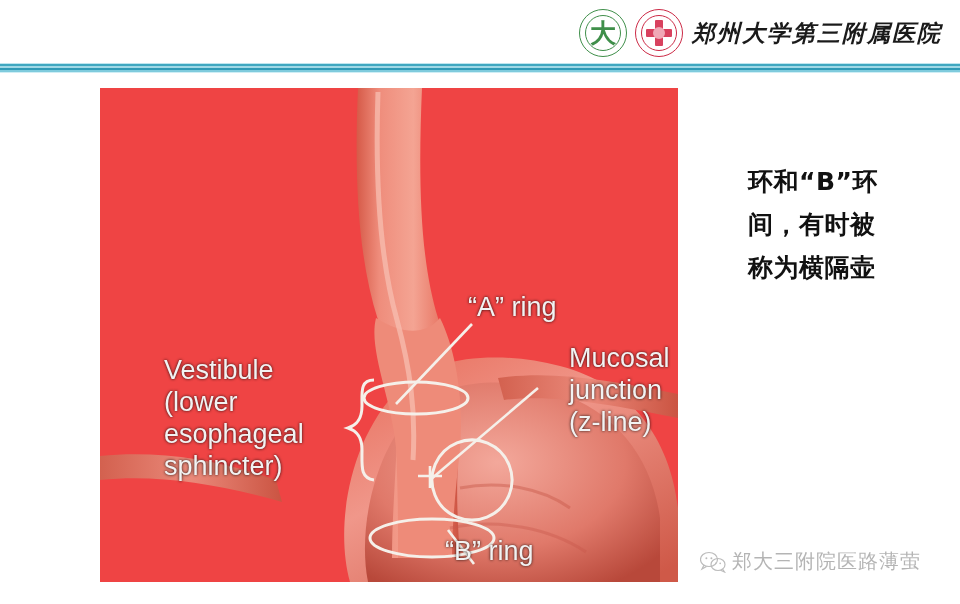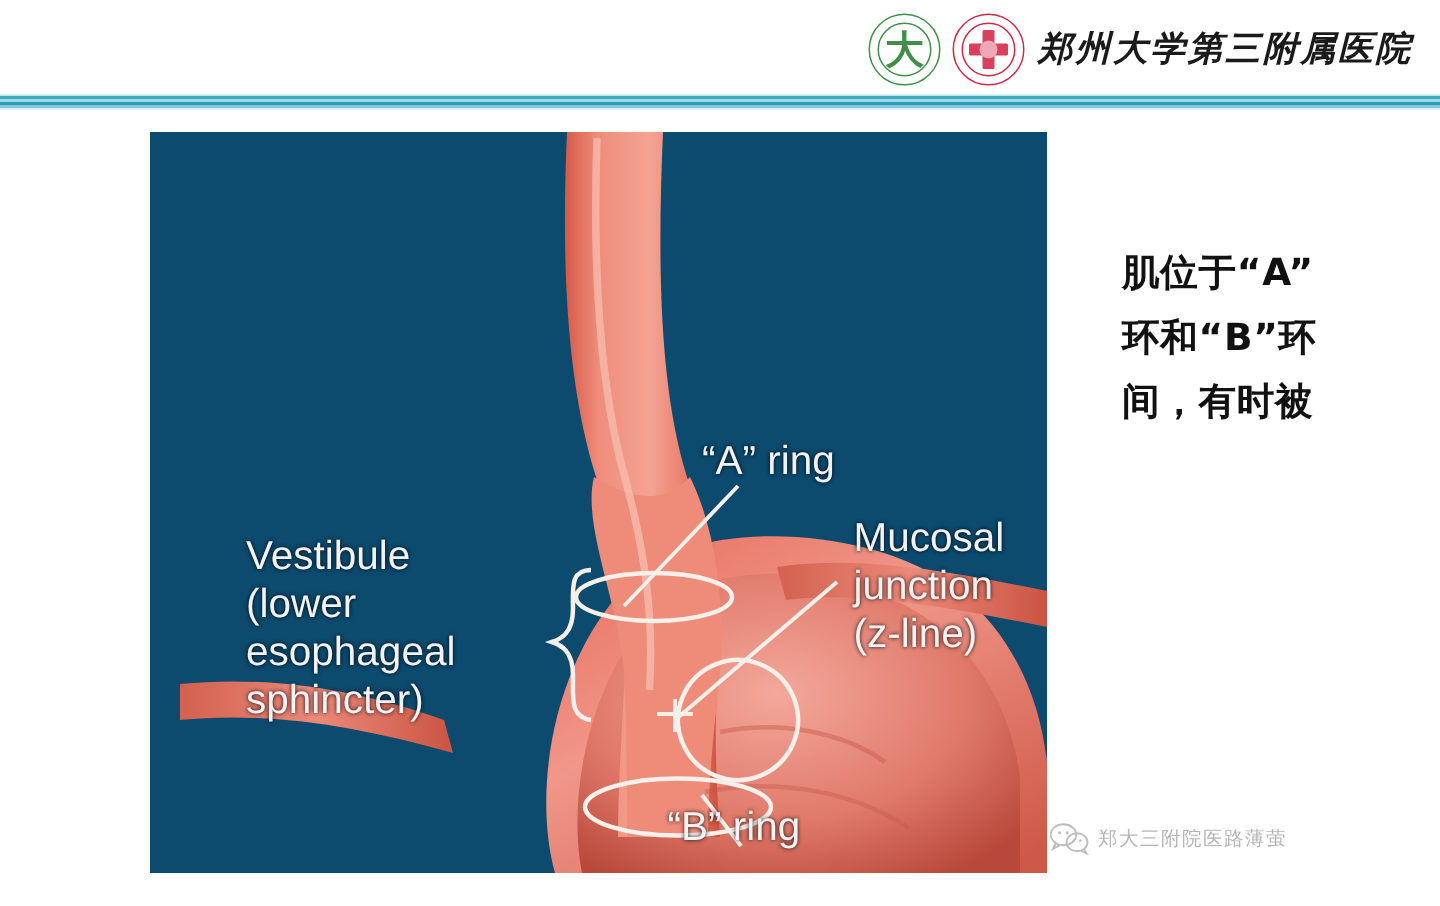--- a/index.html
+++ b/index.html
@@ -125,23 +125,22 @@
   #divider .r5 { top: 8px;  height: 2px; background: #7fcbdd; }
   #divider .r6 { top: 10px; height: 1px; background: #cfeef5; }
 
   
   #illustration {
     position: absolute;
     left: 100px;
     top: 88px;
     width: 578px;
     height: 494px;
-    background: #0c4a6e;
+    background: #ef4444;
     overflow: hidden;
-    padding-left: 20px;
   }
   #illustration svg { display: block; }
 
   .anat-label {
     position: absolute;
     color: #f2f2f2;
     font-family: "Liberation Sans", sans-serif;
     font-size: 27px;
     line-height: 1.18;
     white-space: pre;
@@ -174,21 +173,21 @@
     position: absolute;
     left: 700px;
     top: 548px;
     display: flex;
     align-items: center;
     gap: 6px;
     opacity: 0.45;
   }
   #watermark .wm-text {
     font-family: "DejaVu Sans", "Liberation Sans", sans-serif;
-    font-size: 13px;
+    font-size: 20px;
     color: #5a5a5a;
     letter-spacing: 1px;
     white-space: nowrap;
   }
   #wechat-icon { width: 26px; height: 22px; flex: 0 0 auto; }
 </style>
 </head>
 <body>
 
 <div id="header">
@@ -289,23 +288,23 @@
 junction
 (z-line)</div>
   <div class="anat-label" id="label-vestibule">Vestibule
 (lower
 esophageal
 sphincter)</div>
   <div class="anat-label" id="label-b-ring">“B” ring</div>
 </div>
 
 <div id="text-column">
-  <div class="tline">肌位于“A”</div>
   <div class="tline">环和“B”环</div>
   <div class="tline">间，有时被</div>
+  <div class="tline">称为横隔壶</div>
 </div>
 
 <div id="watermark">
   <svg id="wechat-icon" viewBox="0 0 26 22">
     <ellipse cx="9" cy="8.5" rx="8.5" ry="7" fill="none" stroke="#6b6b6b" stroke-width="1.2"></ellipse>
     <path d="M 4 14 L 2 18 L 6.5 15.4" fill="none" stroke="#6b6b6b" stroke-width="1.2"></path>
     <circle cx="6.4" cy="7.2" r="1" fill="#6b6b6b"></circle>
     <circle cx="11.4" cy="7.2" r="1" fill="#6b6b6b"></circle>
     <ellipse cx="18" cy="13.5" rx="7" ry="6" fill="none" stroke="#6b6b6b" stroke-width="1.2"></ellipse>
     <path d="M 22.5 18 L 24.5 21 L 20.6 19.2" fill="none" stroke="#6b6b6b" stroke-width="1.2"></path>

